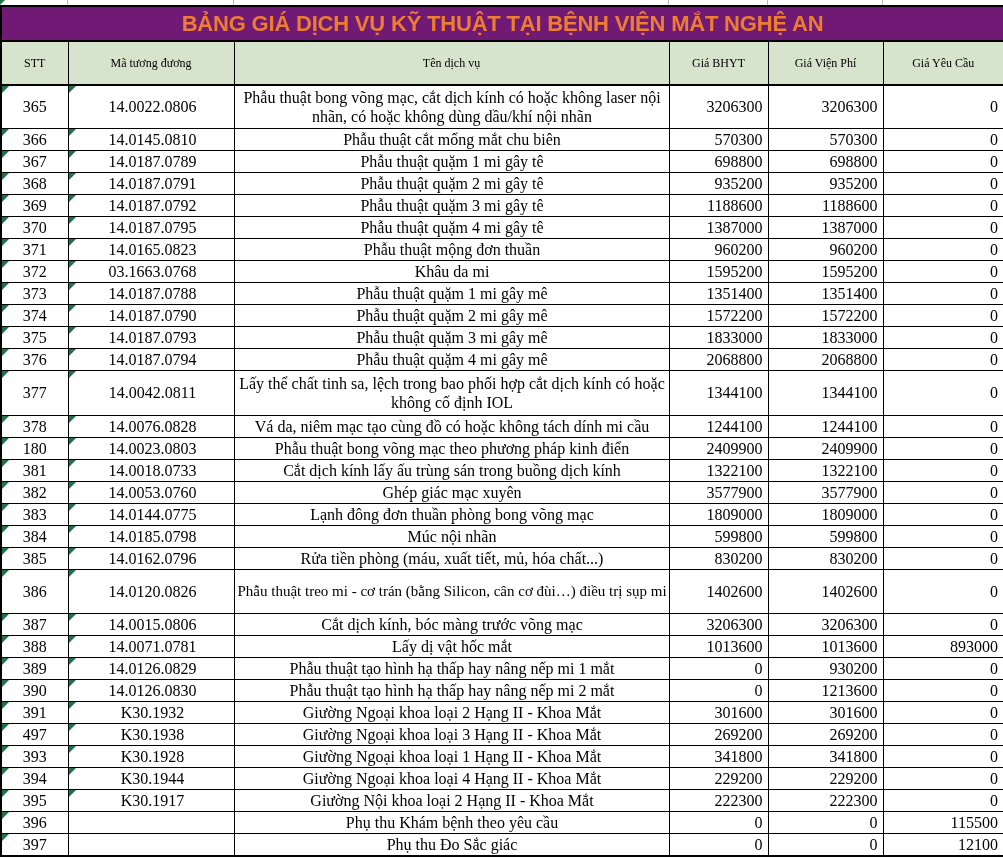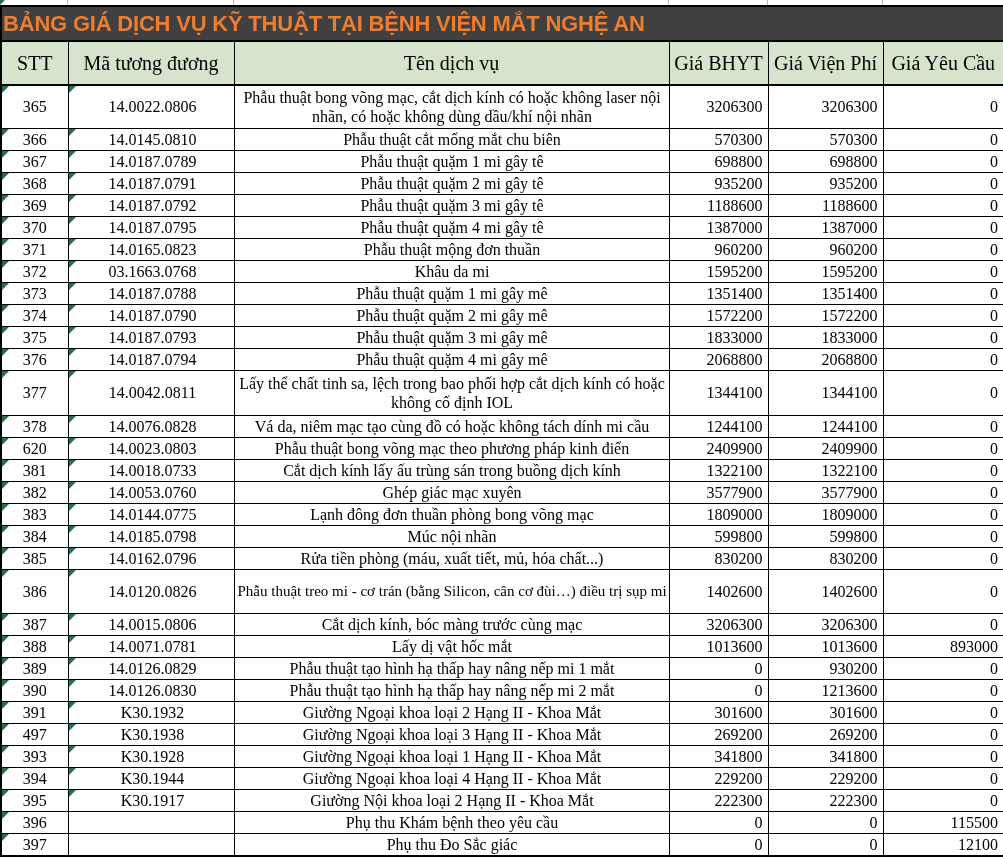--- a/index.html
+++ b/index.html
@@ -10,28 +10,28 @@
   
   .top-sliver { position:relative; width:1003px; height:5px; background:#fff; }
   .top-sliver .gridline { position:absolute; top:0; width:1px; height:5px; background:#b8b8b8; }
   .corner-tri { position:absolute; top:0; left:0; width:0; height:0;
     border-top:5px solid var(--tri-green,#217346); border-right:5px solid transparent; }
 
   table { border-collapse:collapse; table-layout:fixed; width:1003px; border:2px solid #000; }
   td, th { border:1px solid #000; overflow:hidden; vertical-align:middle; }
 
   .title-cell {
-    height:31px; background:#404040;
+    height:31px; text-align:center; background:#701a75;
     font-family:"Liberation Sans","DejaVu Sans",sans-serif;
     font-weight:bold; font-size:22px; letter-spacing:-0.2px;
     color:var(--title-orange,#ED7D31); border-bottom:2px solid #000;
   }
   thead th {
     height:40px; background:var(--header-green,#D7E4CD);
-    font-weight:normal; font-size:20px; text-align:center; border-bottom:2px solid #000;
+    font-weight:normal; font-size:12px; text-align:center; border-bottom:2px solid #000;
   }
   tbody tr { height:21px;margin-left:36px; }
   tbody td { font-size:16px; line-height:19px; }
   .c-stt  { text-align:center; position:relative; }
   .c-code { text-align:center; padding-left:4px; position:relative; }
   .c-name { text-align:center; padding:0 2px 0 3px; }
   .c-name.one-line { font-size:15px; white-space:nowrap; }
   .c-num  { text-align:right; padding-right:5px; }
   .tri { position:absolute; top:0; left:0; width:0; height:0;
     border-top:7px solid var(--tri-green,#217346); border-right:7px solid transparent; }
@@ -177,21 +177,21 @@
       </tr>
       <tr>
         <td class="c-stt"><span class="tri"></span><span>378</span></td>
         <td class="c-code"><span class="tri"></span><span>14.0076.0828</span></td>
         <td class="c-name">Vá da, niêm mạc tạo cùng đồ có hoặc không tách dính mi cầu</td>
         <td class="c-num">1244100</td>
         <td class="c-num">1244100</td>
         <td class="c-num">0</td>
       </tr>
       <tr>
-        <td class="c-stt"><span class="tri"></span><span>620</span></td>
+        <td class="c-stt"><span class="tri"></span><span>180</span></td>
         <td class="c-code"><span class="tri"></span><span>14.0023.0803</span></td>
         <td class="c-name">Phẫu thuật bong võng mạc theo phương pháp kinh điển</td>
         <td class="c-num">2409900</td>
         <td class="c-num">2409900</td>
         <td class="c-num">0</td>
       </tr>
       <tr>
         <td class="c-stt"><span class="tri"></span><span>381</span></td>
         <td class="c-code"><span class="tri"></span><span>14.0018.0733</span></td>
         <td class="c-name">Cắt dịch kính lấy ấu trùng sán trong buồng dịch kính</td>
@@ -235,21 +235,21 @@
         <td class="c-stt"><span class="tri"></span><span>386</span></td>
         <td class="c-code"><span class="tri"></span><span>14.0120.0826</span></td>
         <td class="c-name one-line">Phẫu thuật treo mi - cơ trán (bằng Silicon, cân cơ đùi…) điều trị sụp mi</td>
         <td class="c-num">1402600</td>
         <td class="c-num">1402600</td>
         <td class="c-num">0</td>
       </tr>
       <tr>
         <td class="c-stt"><span class="tri"></span><span>387</span></td>
         <td class="c-code"><span class="tri"></span><span>14.0015.0806</span></td>
-        <td class="c-name">Cắt dịch kính, bóc màng trước cùng mạc</td>
+        <td class="c-name">Cắt dịch kính, bóc màng trước võng mạc</td>
         <td class="c-num">3206300</td>
         <td class="c-num">3206300</td>
         <td class="c-num">0</td>
       </tr>
       <tr>
         <td class="c-stt"><span class="tri"></span><span>388</span></td>
         <td class="c-code"><span class="tri"></span><span>14.0071.0781</span></td>
         <td class="c-name">Lấy dị vật hốc mắt</td>
         <td class="c-num">1013600</td>
         <td class="c-num">1013600</td>

